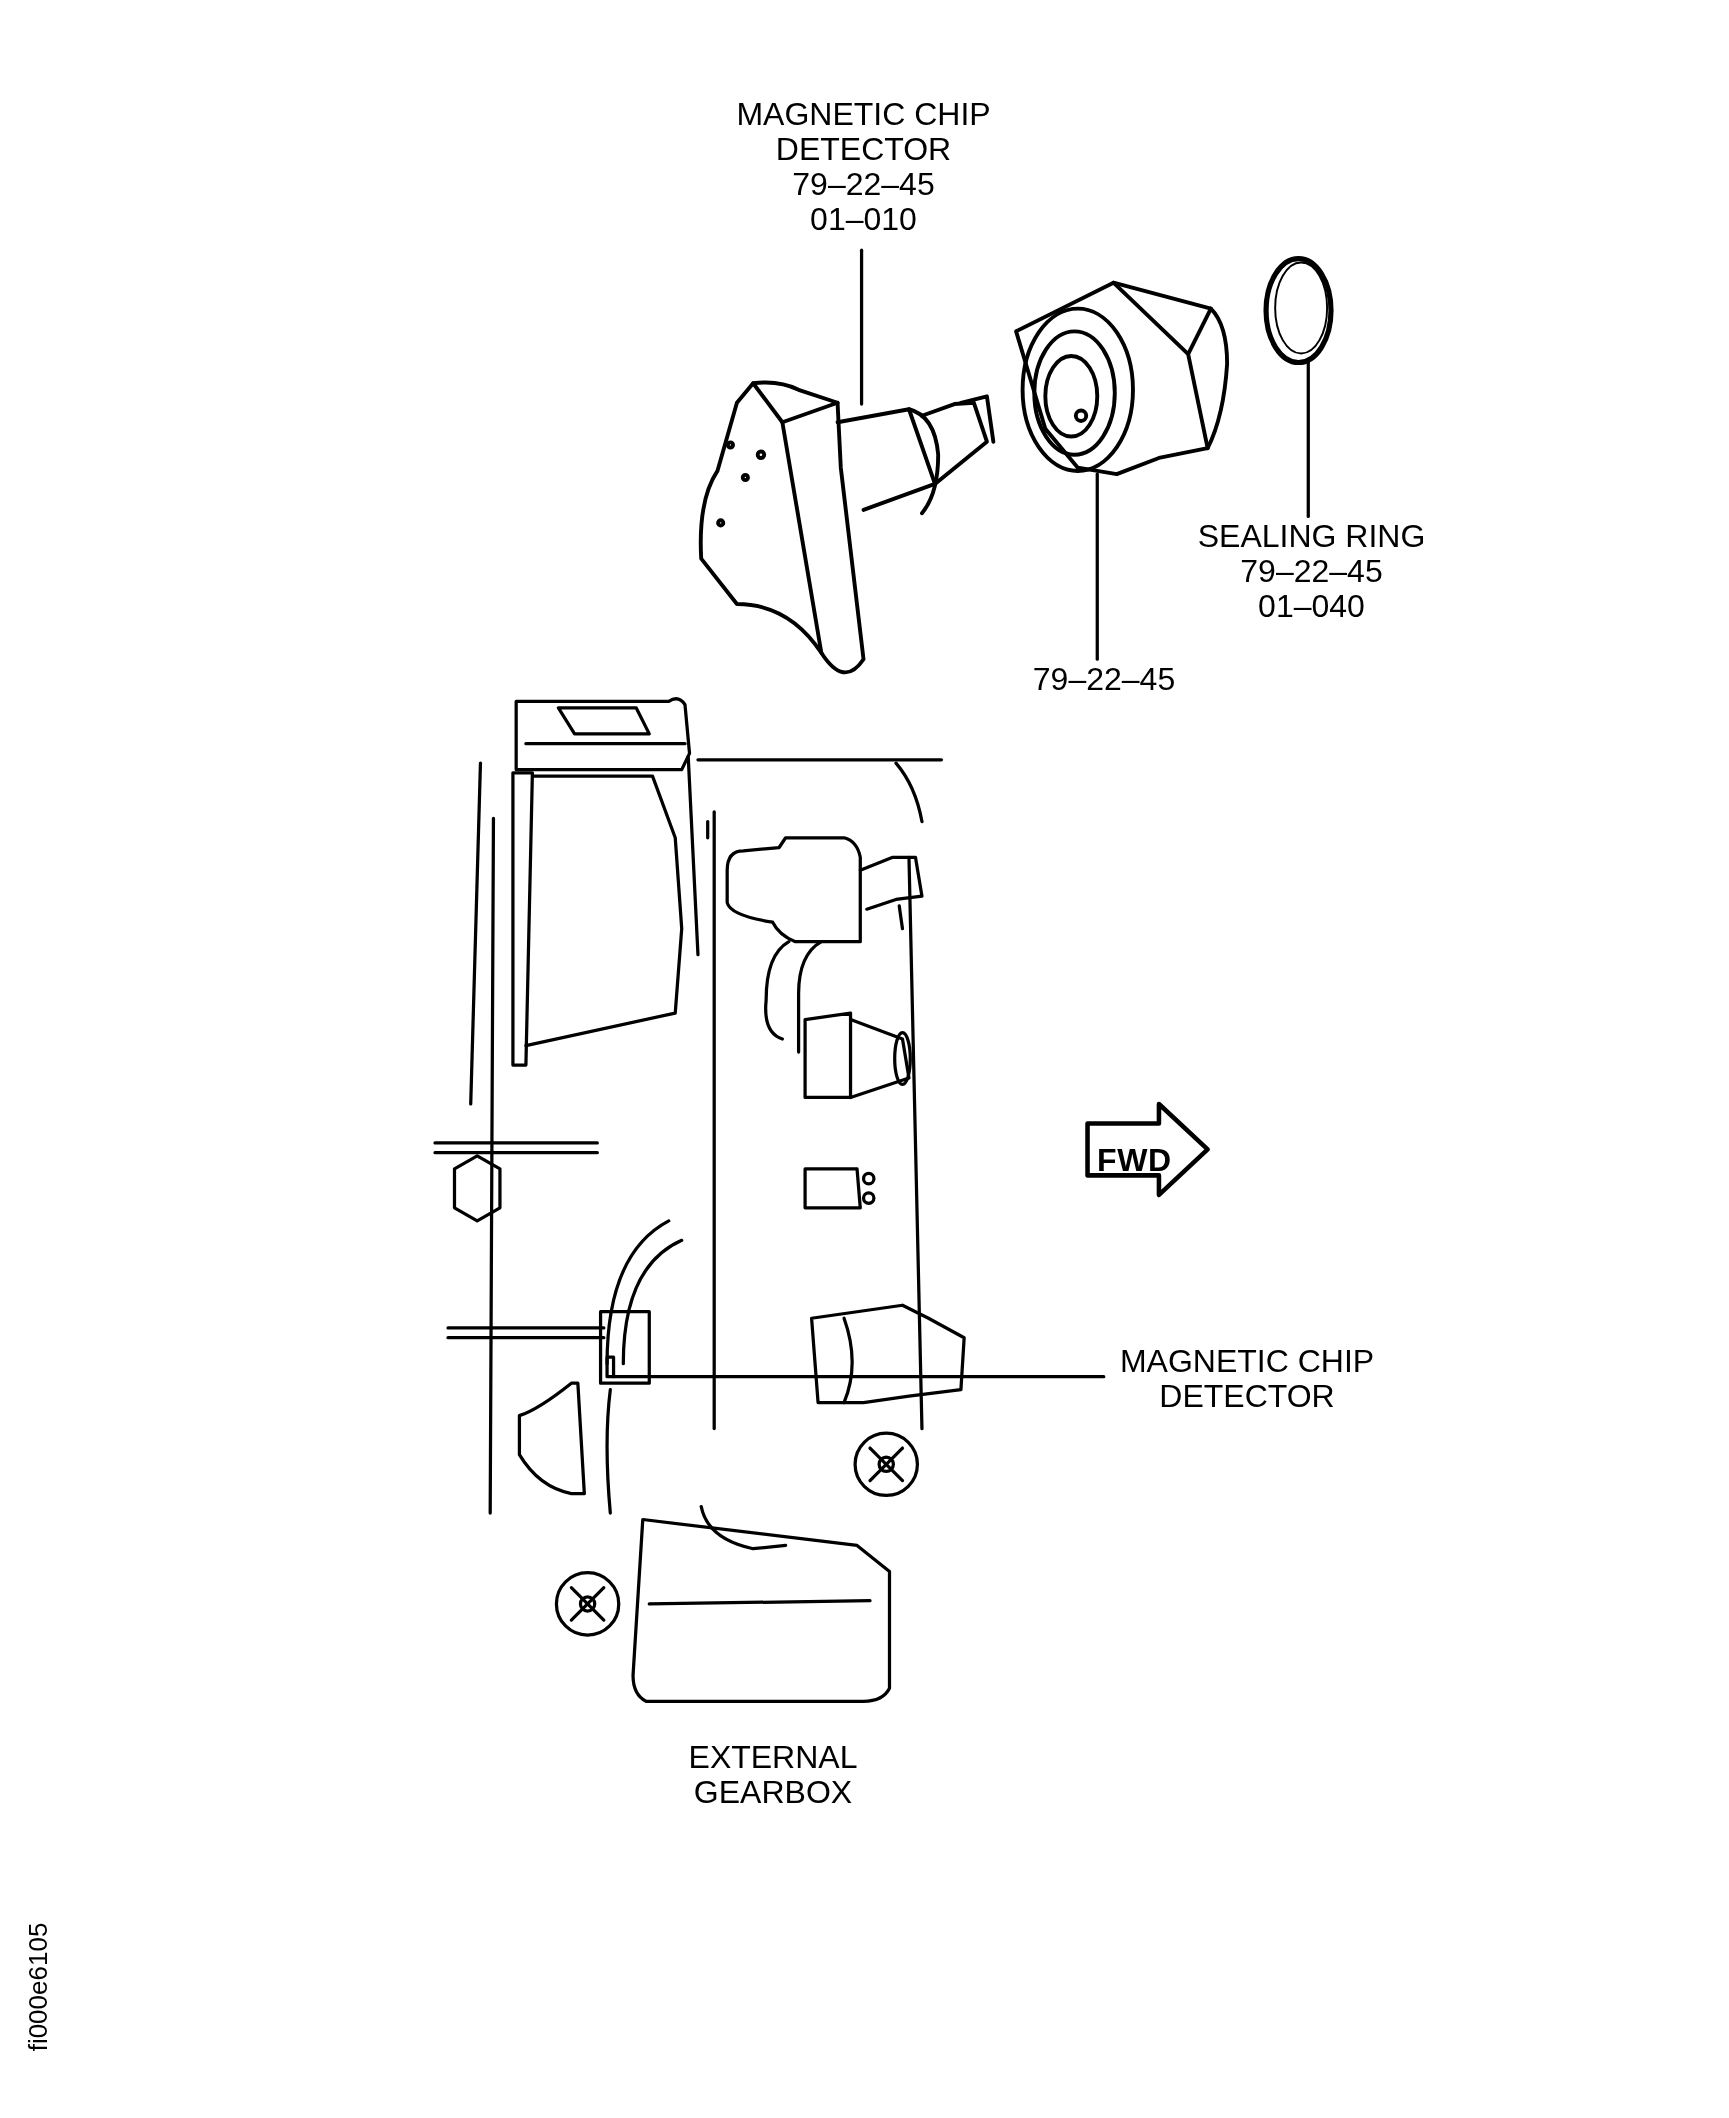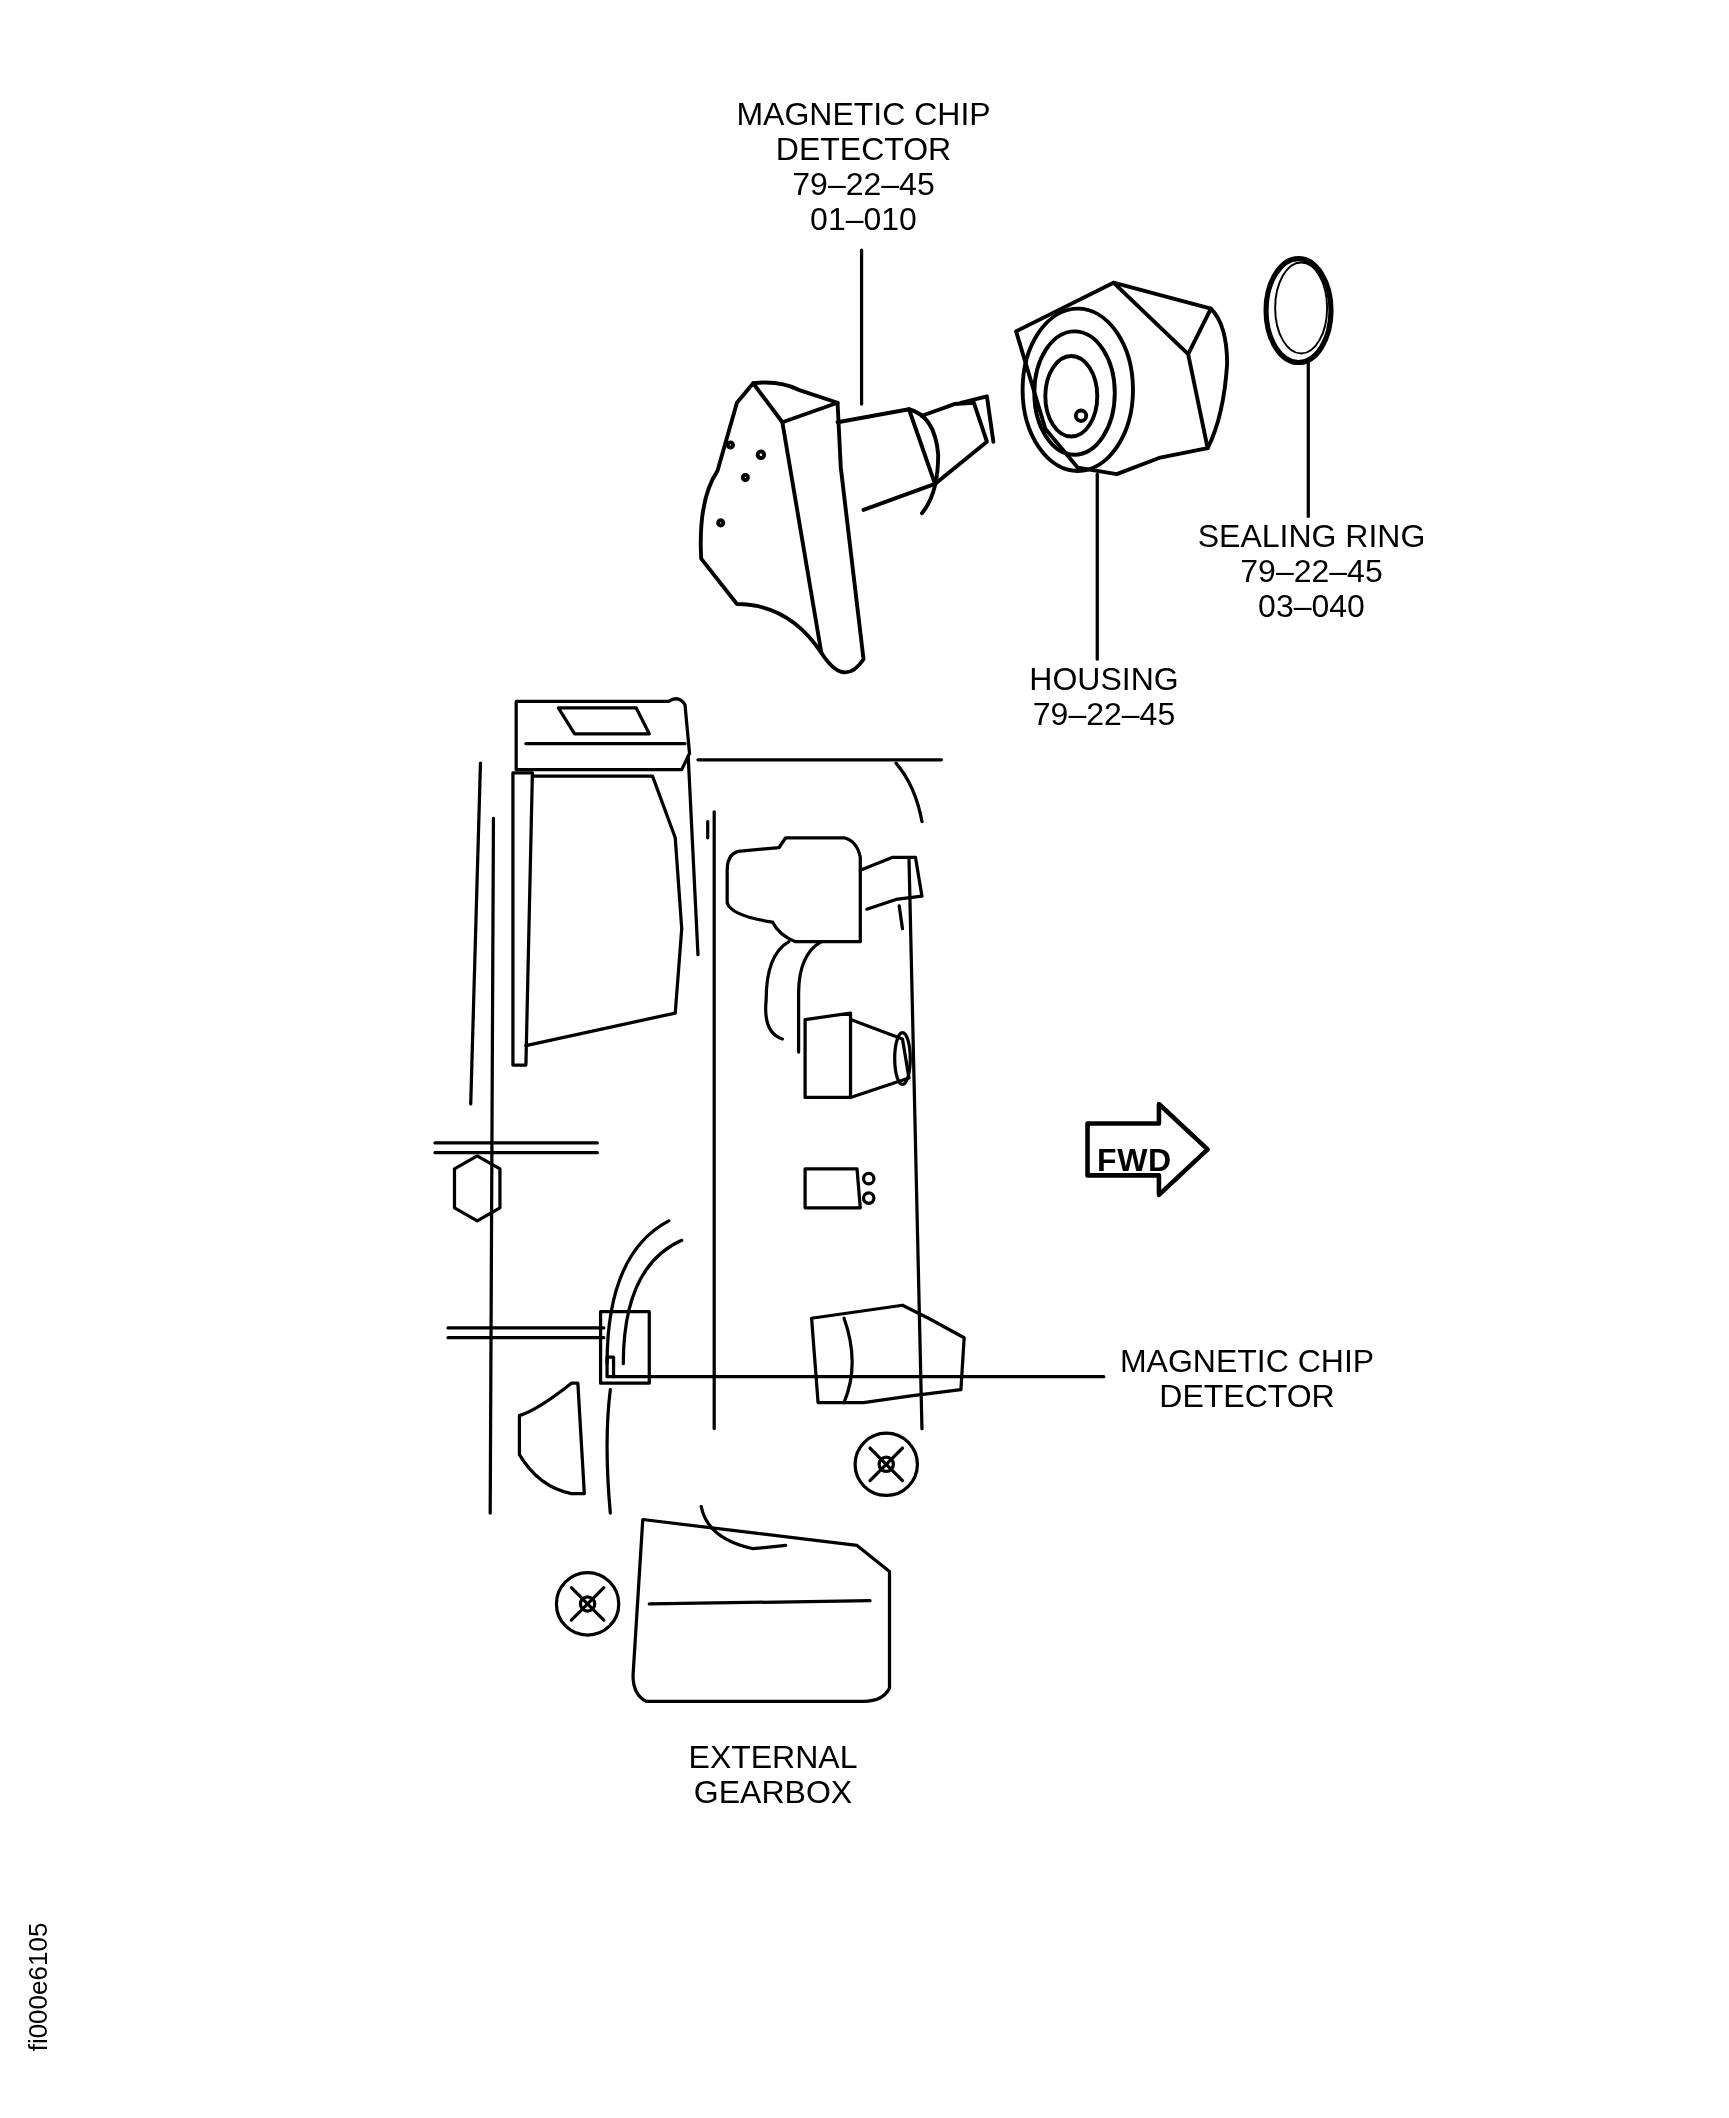--- a/index.html
+++ b/index.html
@@ -120,25 +120,24 @@
 <div class="label" style="left:714px; top:97px; width:299px;">
   <div>MAGNETIC CHIP</div>
   <div>DETECTOR</div>
   <div>79–22–45</div>
   <div>01–010</div>
 </div>
 
 <div class="label" style="left:1175px; top:519px; width:273px;">
   <div>SEALING RING</div>
   <div>79–22–45</div>
-  <div>03–040</div>
+  <div>01–040</div>
 </div>
 
 <div class="label" style="left:851px; top:662px; width:506px;">
-  <div>HOUSING</div>
   <div>79–22–45</div>
 </div>
 
 <div class="label" style="left:1104px; top:1344px; width:286px;">
   <div>MAGNETIC CHIP</div>
   <div>DETECTOR</div>
 </div>
 
 <div class="label" style="left:669px; top:1740px; width:208px;">
   <div>EXTERNAL</div>

